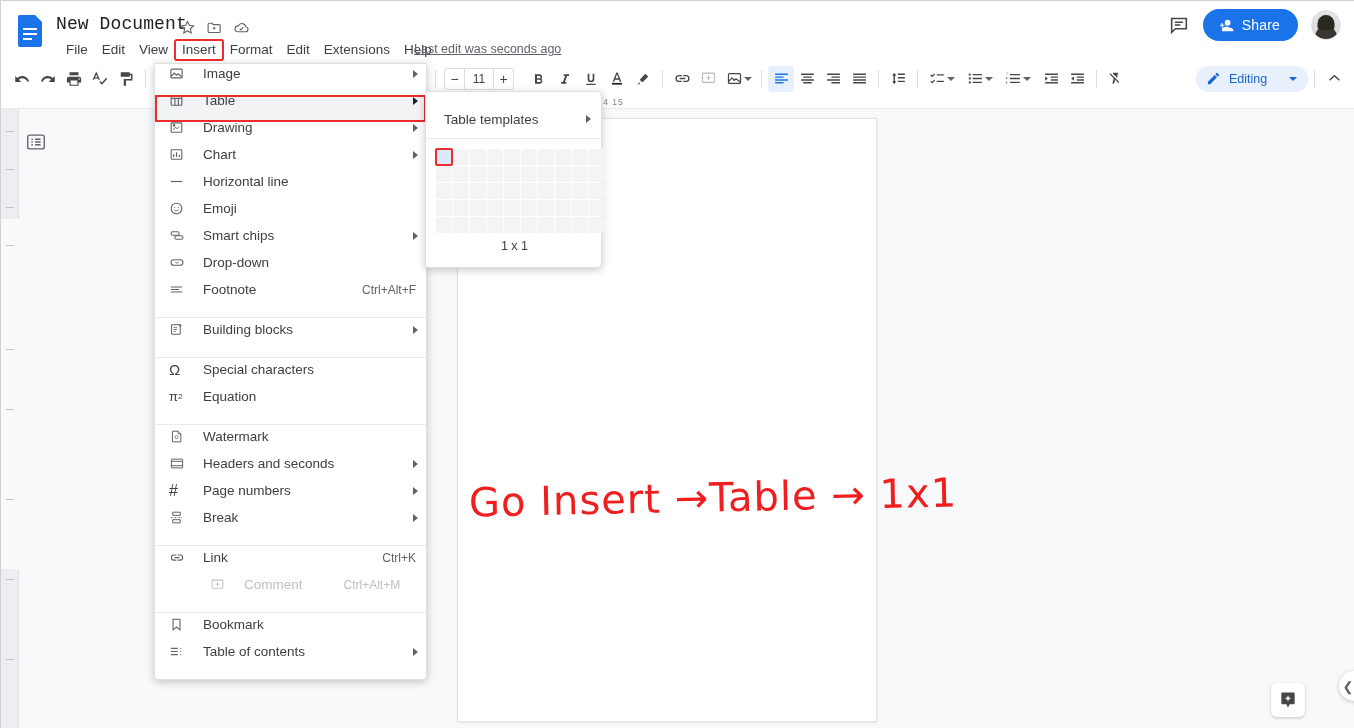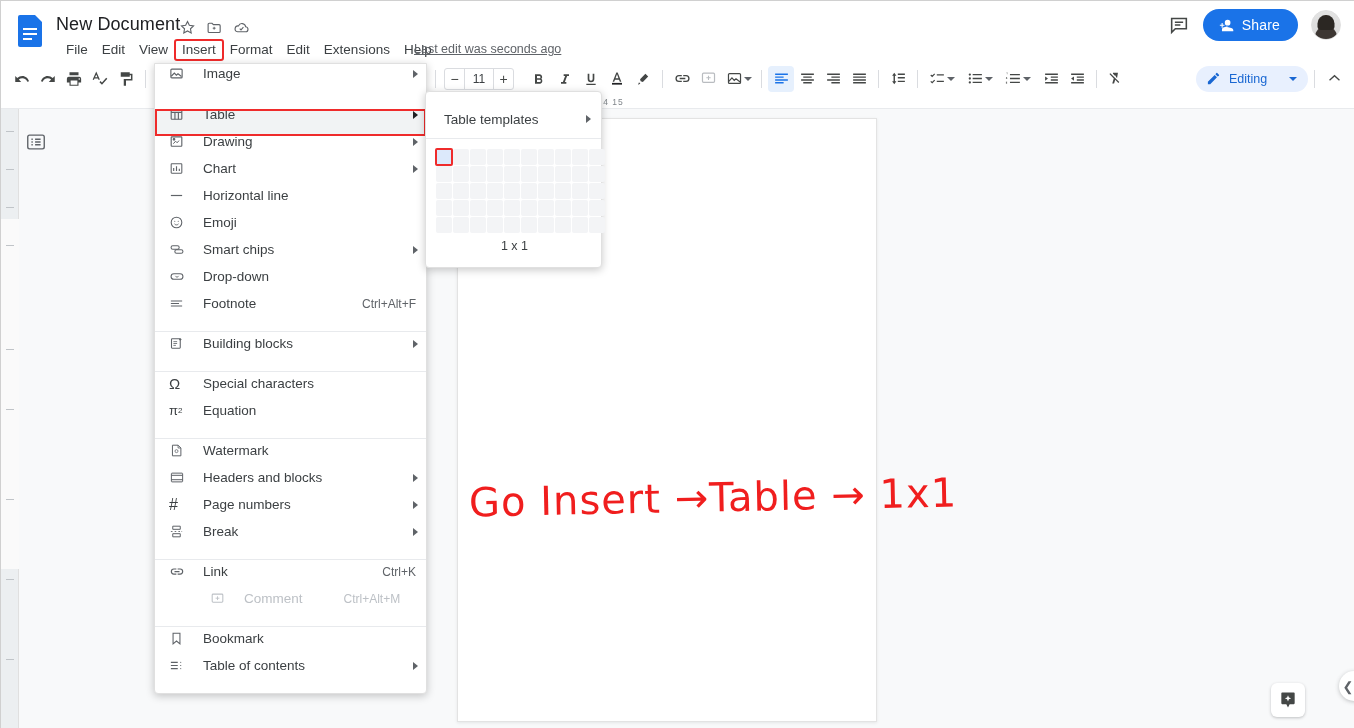--- a/index.html
+++ b/index.html
@@ -26,21 +26,21 @@
   .docs-logo::before {
     content: ""; position: absolute; right: 0; top: 0;
     border-width: 0 7px 7px 0; border-style: solid;
     border-color: transparent #fff transparent transparent;
   }
   .docs-logo .ln { position: absolute; left: 5px; width: 14px; height: 2px; background: #fff; }
   .docs-logo .l1 { top: 13px; } .docs-logo .l2 { top: 18px; } .docs-logo .l3 { top: 23px; width: 9px; }
 
   .doc-title {
     position: absolute; left: 55px; top: 13px;
-    font-size: 18px; color: #202124; letter-spacing: .1px; white-space: nowrap;
+    font-size: 18px; color: #202124; letter-spacing: .1px; white-space: nowrap; font-family: Liberation Mono, monospace;
   }
   .title-icons { position: absolute; left: 178px; top: 18px; display: flex; gap: 10px; align-items: center; }
   .ticon { width: 17px; height: 17px; color: #5f6368; display: block; cursor: pointer; }
 
   .menubar { position: absolute; left: 58px; top: 39px; display: flex; align-items: center; gap: 0; }
   .menu-item {
     font-size: 13.5px; color: #3c4043; padding: 2px 7px; border-radius: 3px;
     cursor: pointer; white-space: nowrap; line-height: 16px;
   }
   .menu-item.active-outline { outline: 2px solid #ef2b2b; outline-offset: -1px; border-radius: 2px; text-align: right; }
@@ -163,21 +163,21 @@
   .mrow .ic { width: 20px; height: 18px; display: flex; align-items: center;
               justify-content: flex-start; color: #5f6368; flex: 0 0 20px; }
   .mrow .lbl { margin-left: 14px; white-space: nowrap; }
   .mrow .accel { margin-left: auto; font-size: 12px; color: #5f6368; padding-right: 2px; }
   .mrow .arw { margin-left: auto; width: 0; height: 0;
                border-top: 4px solid transparent; border-bottom: 4px solid transparent;
                border-left: 5px solid #5f6368; }
   .mrow.disabled { color: #bdc1c6; }
   .mrow.disabled .ic, .mrow.disabled .accel { color: #bdc1c6; margin-left: 41px; }
   .mrow.hl { background: #f1f3f4; }
-  .mrow.hl-outline { outline: 2px solid #ef2b2b; outline-offset: -2px; margin-top: 14px; }
+  .mrow.hl-outline { outline: 2px solid #ef2b2b; outline-offset: -2px; }
   .mrow.hl-outline .arw { border-left-color: #202124; }
   .mdiv { height: 1px; background: #e8eaed; margin: 6px 0; }
 
   
   .table-sub {
     position: absolute; left: 424px; top: 90px; width: 177px;
     background: #fff; border: 1px solid #e0e0e0; border-radius: 4px;
     box-shadow: 0 2px 8px rgba(0,0,0,.22); z-index: 50; padding-top: 12px;
   }
   .tsub-row {
@@ -594,21 +594,21 @@
       </span>
       <span class="lbl">Watermark</span>
     </div>
     <div class="mrow">
       <span class="ic">
         <svg width="16" height="15" viewBox="0 0 24 24" fill="none" stroke="currentColor" stroke-width="1.6">
             <rect x="3" y="5" width="18" height="14" rx="1"></rect>
             <path d="M3 8.5h18M3 15.5h18"></path>
           </svg>
       </span>
-      <span class="lbl">Headers and blocks</span>
+      <span class="lbl">Headers and seconds</span>
       <span class="arw"></span>
     </div>
     <div class="mrow">
       <span class="ic" style="font-size:16px;color:#3c4043;font-weight:500">#</span>
       <span class="lbl">Page numbers</span>
       <span class="arw"></span>
     </div>
     <div class="mrow">
       <span class="ic">
         <svg width="15" height="15" viewBox="0 0 24 24" fill="none" stroke="currentColor" stroke-width="1.6">

